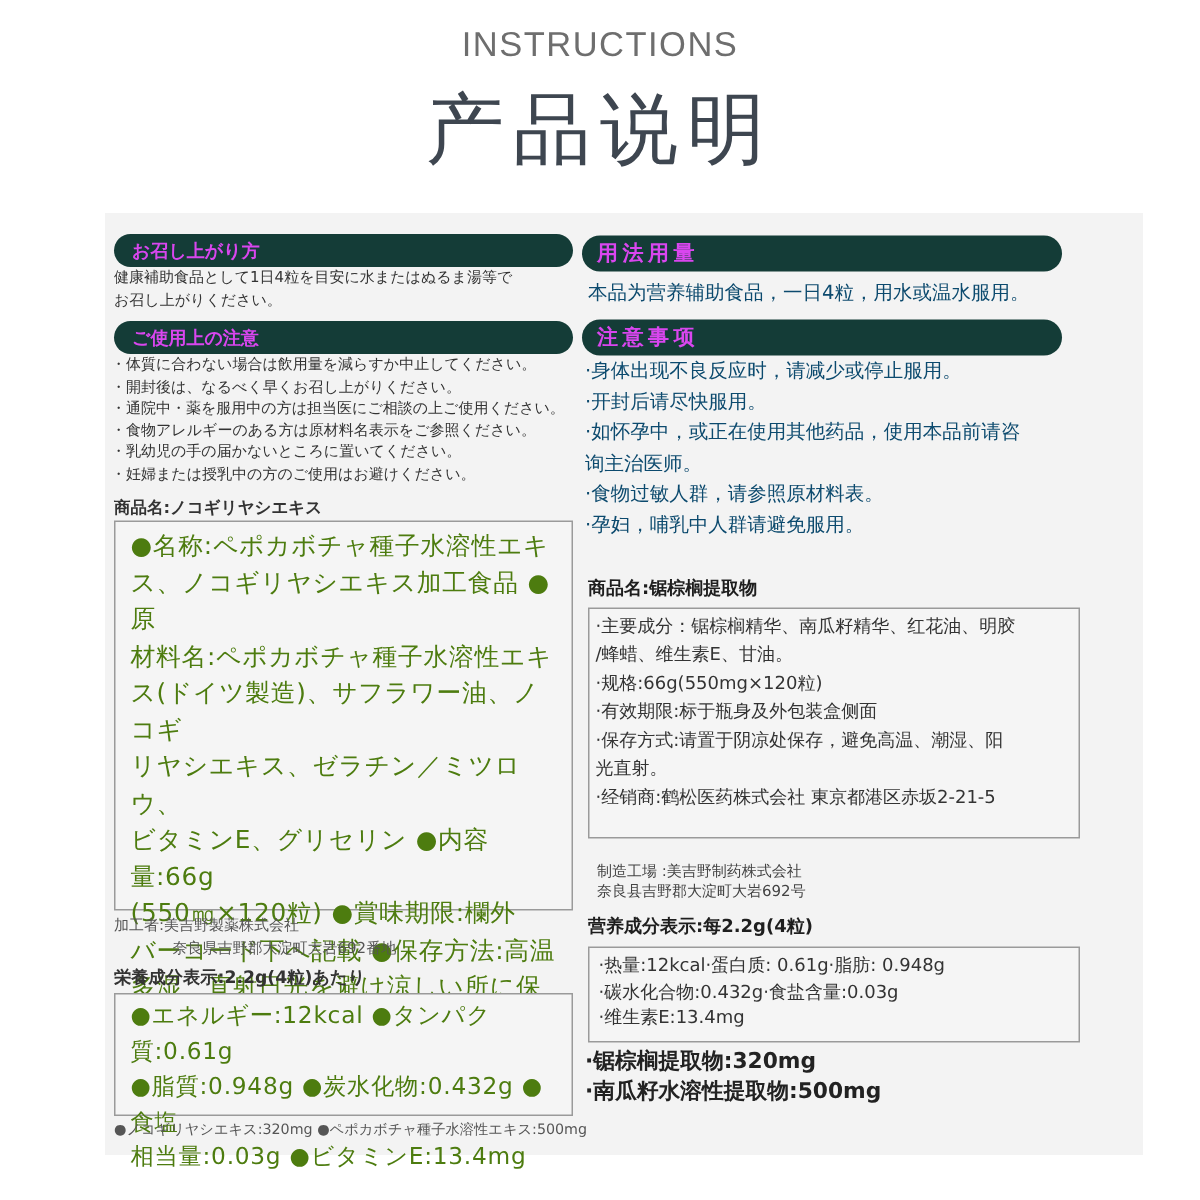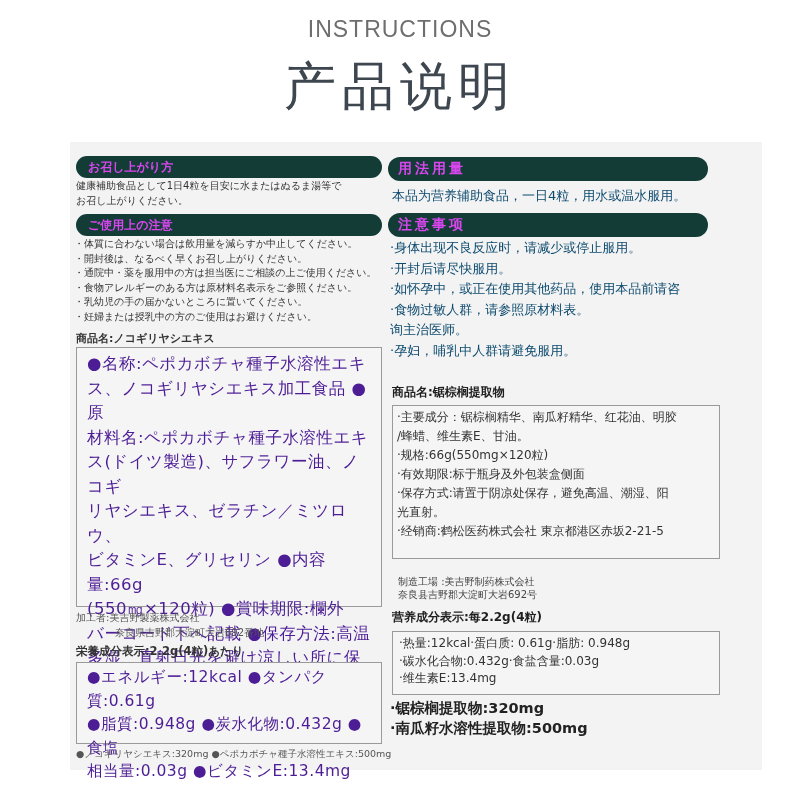--- a/index.html
+++ b/index.html
@@ -30,21 +30,21 @@
     .pill.zh { font-size: 14px; padding-left: 10px; letter-spacing: 3px; height: 24px; border-radius: 12px; }
 
     .txt { position: absolute; line-height: 1.3; }
     .jp-small { font-size: 10px; color: #333; line-height: 14.5px; }
     .zh-body { font-size: 13px; color: #0c4a6e; line-height: 21px; }
 
     .box {
       position: absolute; border: 1px solid #9a9a9a; background: #f5f5f5;
     }
     .big-jp {
-      font-size: 16.5px; color: #4c1d95; line-height: 24.5px; letter-spacing: 0.5px;
+      font-size: 16.5px; color: #4d7c0f; line-height: 24.5px; letter-spacing: 0.5px;
       padding: 4px 6px 4px 10px;
     }
 
     .label-jp { font-weight: bold; color: #333; font-size: 11px; }
     .label-zh { font-weight: bold; color: #1e1e1e; font-size: 12px; }
 
     .box-zh { font-size: 12px; color: #333; line-height: 19px; padding: 2px 4px; }
     .box-zh-nut { font-size: 12px; color: #333; line-height: 17.5px; padding: 3px 6px; }
 
     .fac-zh { font-size: 10px; color: #444; line-height: 13px; }
@@ -117,22 +117,22 @@
   </div>
   <div class="txt zh-body" style="left:322px; top:43px; width:330px;">本品为营养辅助食品，一日4粒，用水或温水服用。</div>
 
   <div class="pill zh" style="left:318px; top:71px; width:320px;">
     <span>注意事项</span>
   </div>
   <div class="txt zh-body" style="left:320px; top:96px; width:340px; line-height:20.5px;">
     <div>·身体出现不良反应时，请减少或停止服用。</div>
     <div>·开封后请尽快服用。</div>
     <div>·如怀孕中，或正在使用其他药品，使用本品前请咨</div>
+    <div>询主治医师。</div>
     <div>·食物过敏人群，请参照原材料表。</div>
-    <div>询主治医师。</div>
     <div>·孕妇，哺乳中人群请避免服用。</div>
   </div>
 
   <div class="txt label-zh" style="left:322px; top:243px;">商品名:锯棕榈提取物</div>
 
   <div class="box box-zh" style="left:322px; top:263px; width:328px; height:154px;">
     <div>·主要成分：锯棕榈精华、南瓜籽精华、红花油、明胶</div>
     <div>/蜂蜡、维生素E、甘油。</div>
     <div>·规格:66g(550mg×120粒)</div>
     <div>·有效期限:标于瓶身及外包装盒侧面</div>

